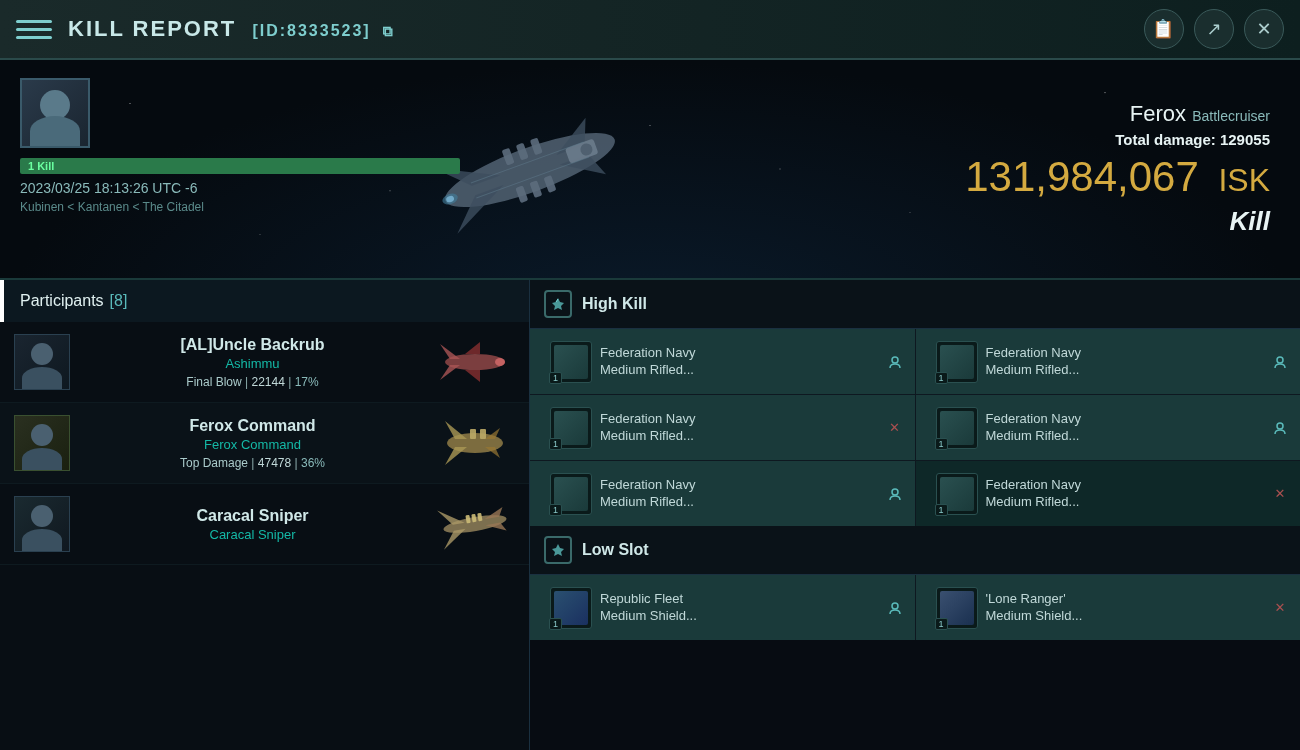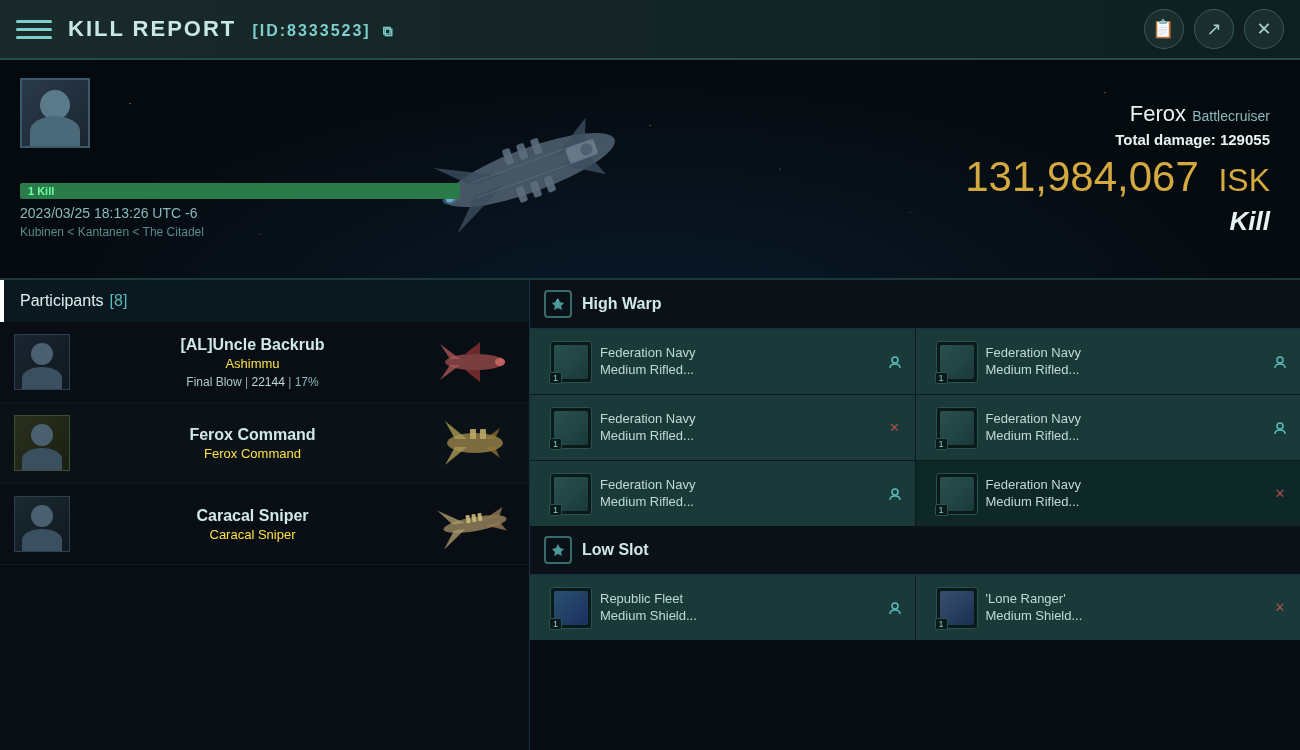--- a/index.html
+++ b/index.html
@@ -160,21 +160,20 @@
     }
     .kill-badge {
       display: inline-block;
       background: #2a7a4a;
       color: #6affa0;
       font-size: 11px;
       padding: 2px 8px;
       border-radius: 2px;
       margin-bottom: 6px;
       font-weight: bold;
-      margin-top: 25px;
     }
     .kill-time {
       font-size: 14px;
       color: #8ababa;
       margin-bottom: 4px;
     }
     .kill-location {
       font-size: 12px;
       color: #5a8a8a;
     }
@@ -322,21 +321,21 @@
       flex: 1;
     }
     .participant-name {
       font-size: 16px;
       color: #d0e8e8;
       font-weight: bold;
       margin-bottom: 2px;
     }
     .participant-ship {
       font-size: 13px;
-      color: #fde047;
+      color: #14b8a6;
     }
     .participant-stats {
       font-size: 12px;
       color: #8aaaaa;
       margin-top: 4px;
     }
     .participant-stats .final-blow {
       color: #aacaca;
     }
     .participant-stats .damage {
@@ -581,20 +580,27 @@
           </g>
         </svg>
       </div>
     </div>
 
     <div class="participant-item">
       <div class="participant-avatar" style="background: linear-gradient(135deg, #2a3020, #1a2010);border-color:#3a5030;"></div>
       <div class="participant-info">
         <div class="participant-name">Ferox Command</div>
         <div class="participant-ship">Ferox Command</div>
+        <div class="participant-stats">
+          <span class="final-blow">Top Damage</span>
+          <span> | </span>
+          <span class="damage">47478</span>
+          <span> | </span>
+          <span class="percent">36%</span>
+        </div>
       </div>
       <div class="ship-thumb">
 
         <svg width="76" height="55" viewBox="0 0 76 55">
           <g transform="translate(38,27)">
             <ellipse cx="0" cy="0" rx="28" ry="10" fill="#887744" opacity="0.9"></ellipse>
             <polygon points="-20,-4 -30,-22 -8,-4" fill="#aa9955" opacity="0.8"></polygon>
             <polygon points="-20,4 -30,22 -8,4" fill="#aa9955" opacity="0.8"></polygon>
             <polygon points="10,-4 25,-15 20,-4" fill="#997733" opacity="0.7"></polygon>
             <polygon points="10,4 25,15 20,4" fill="#997733" opacity="0.7"></polygon>
@@ -631,21 +637,21 @@
 
   <div class="slots-panel">
 
     <div class="slot-section-header">
       <div class="slot-icon">
         <svg width="16" height="16" viewBox="0 0 16 16">
           <path d="M8 2 L10 6 L14 7 L11 10 L12 14 L8 12 L4 14 L5 10 L2 7 L6 6 Z" fill="#5ababa" opacity="0.8"></path>
           <path d="M6 6 L8 3 L8 3" fill="none" stroke="#7adada" stroke-width="1"></path>
         </svg>
       </div>
-      <span class="slot-section-title">High Warp</span>
+      <span class="slot-section-title">High Kill</span>
     </div>
 
     <div class="slots-grid">
 
       <div class="slot-item">
         <div class="slot-item-icon">
           <span class="qty">1</span>
         </div>
         <div class="slot-item-label">
           Federation Navy<br>Medium Rifled...

